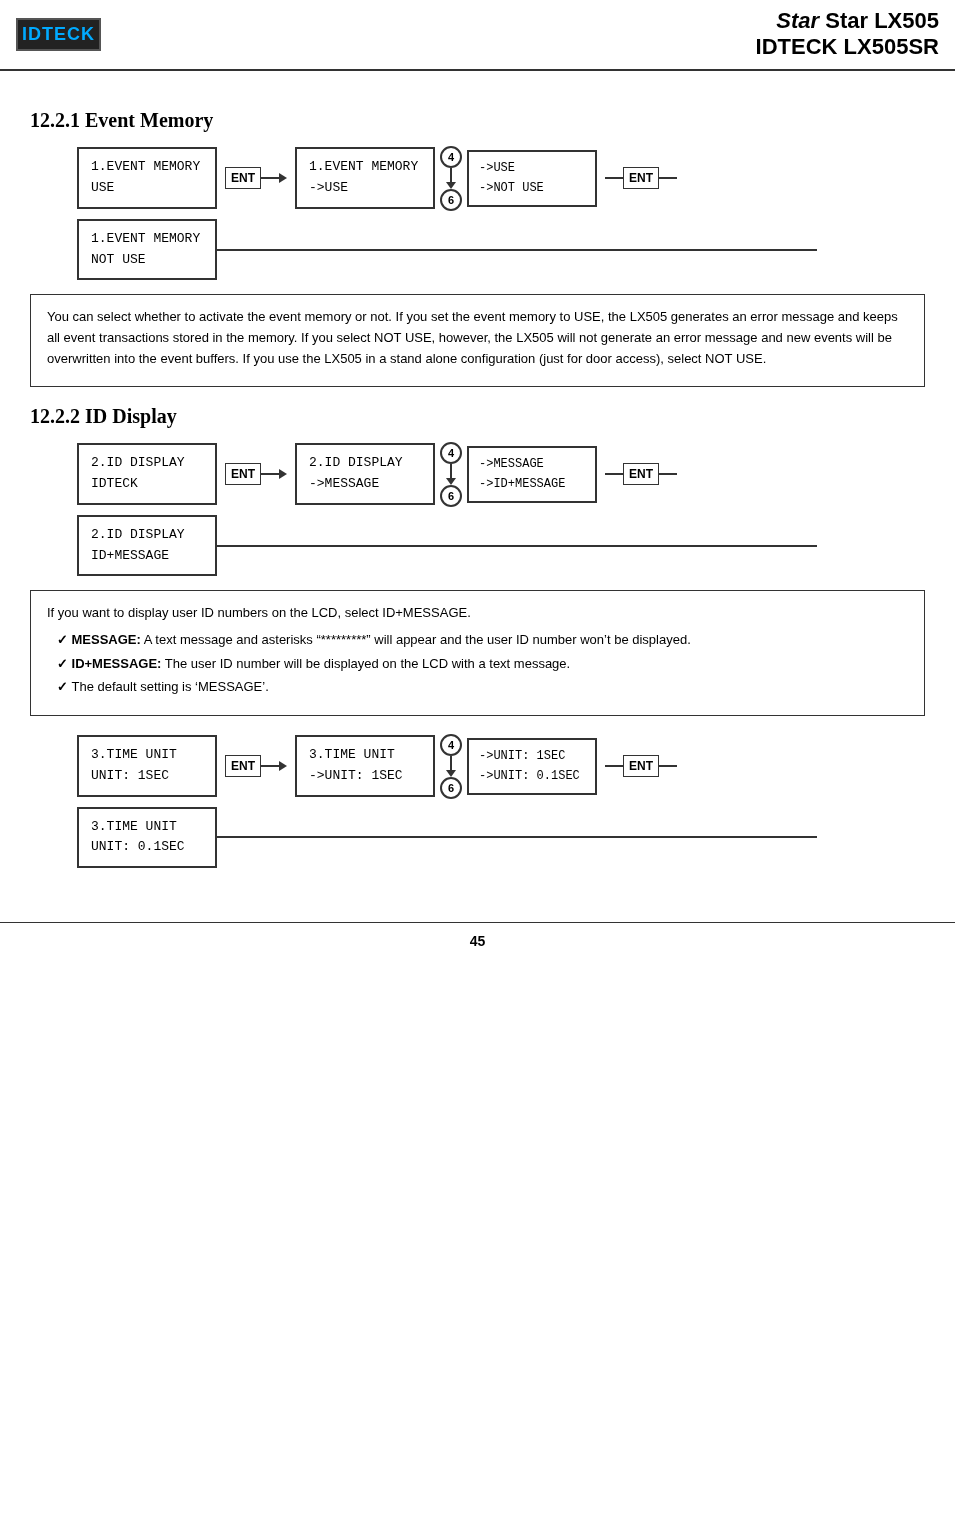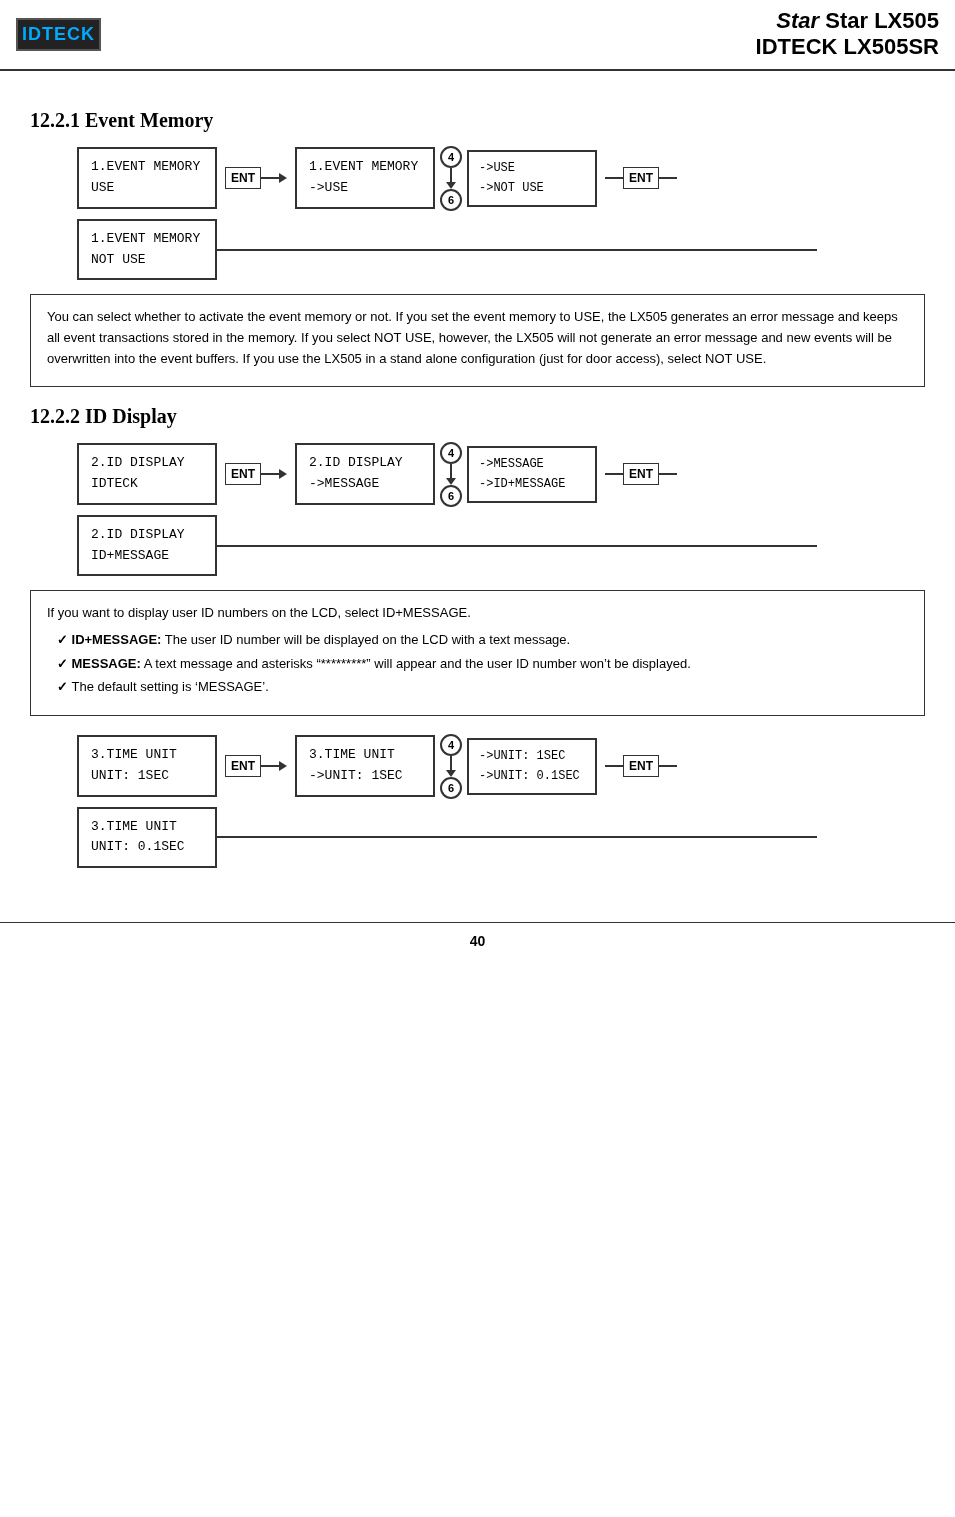--- a/index.html
+++ b/index.html
@@ -333,24 +333,24 @@
         <span class="lcd-line">ID+MESSAGE</span>
       </div>
       <div style="height:2px; background:#333; flex:1; max-width:600px;"></div>
     </div>
   </div>
 
   <div class="desc-box">
     <p>If you want to display user ID numbers on the LCD, select ID+MESSAGE.</p>
     <ul class="check-list">
       <li>
-        <strong>ID+MESSAGE:</strong><span> The user ID number will be displayed on the LCD with a text message.</span>
+        <strong>MESSAGE:</strong><span> A text message and asterisks “*********” will appear and the user ID number won’t be displayed.</span>
       </li>
       <li>
-        <strong>MESSAGE:</strong><span> A text message and asterisks “*********” will appear and the user ID number won’t be displayed.</span>
+        <strong>ID+MESSAGE:</strong><span> The user ID number will be displayed on the LCD with a text message.</span>
       </li>
       <li>
         <span>The default setting is ‘MESSAGE’.</span>
       </li>
     </ul>
   </div>
 
 
   <div class="diag-wrapper">
     <div class="inline-flow">
@@ -398,14 +398,14 @@
         <span class="lcd-line">3.TIME UNIT</span>
         <span class="lcd-line">UNIT: 0.1SEC</span>
       </div>
       <div style="height:2px; background:#333; flex:1; max-width:600px;"></div>
     </div>
   </div>
 
 </div>
 
 <div class="page-number">
-  <span>40</span>
+  <span>45</span>
 </div>
 
 </body></html>

